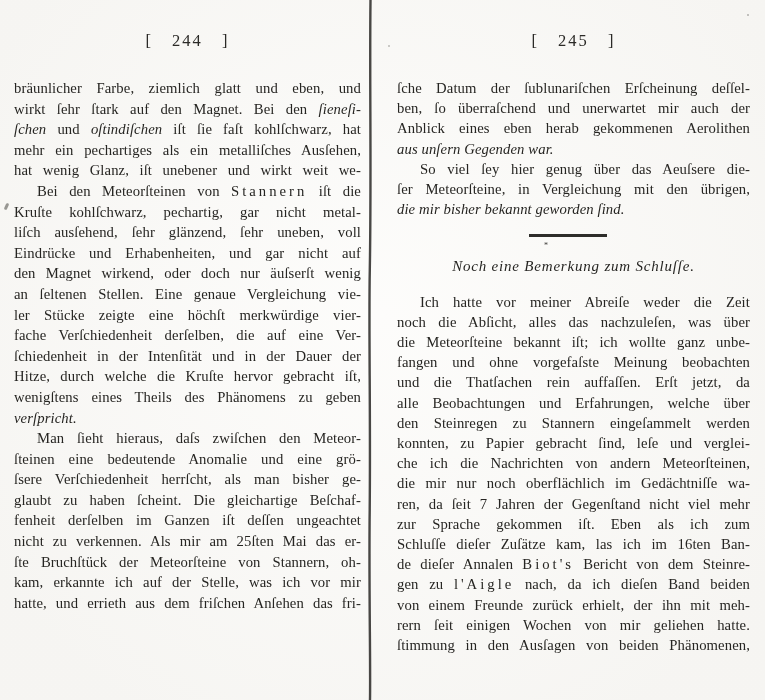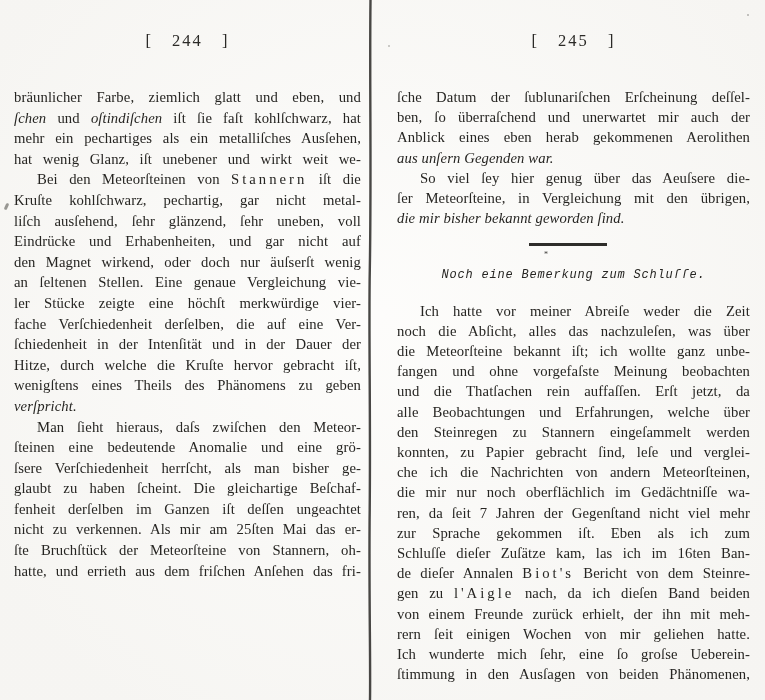--- a/index.html
+++ b/index.html
@@ -18,29 +18,29 @@
     position:absolute;inset:0;
     background:radial-gradient(ellipse at 50% 45%, rgba(255,255,255,.5), rgba(0,0,0,0.02) 85%);
   }
   .page{position:absolute;top:4px;height:700px;}
   .page-left{left:14px;width:347px;}
   .page-right{left:397px;width:353px;}
   .pagehead{
     padding-top:27px;height:20px;text-align:center;
     font-size:16.5px;letter-spacing:2px;word-spacing:13px;color:#2b2a27;
   }
-  .bodytext{margin-top:36px;font-size:14.7px;letter-spacing:.1px;}
+  .bodytext{margin-top:27px;font-size:14.7px;letter-spacing:.1px;}
   .bodytext.left{line-height:20.6px;}
   .bodytext.right{line-height:20.2px;}
   .line{text-align:justify;text-align-last:justify;white-space:normal;}
   .line.indent{padding-left:23px;}
   .line.parend{text-align-last:left;font-style:italic;}
   .line.heading{
     text-align:left;text-align-last:center;font-style:italic;
-    font-size:12px;letter-spacing:.8px;margin:10px 0 15px;font-family:Liberation Mono, monospace;
+    font-size:15px;letter-spacing:.8px;margin:10px 0 15px;
   }
   .i{font-style:italic;}
   .sp{letter-spacing:3px;}
   .rule-block{margin-top:13px;height:14px;position:relative;}
   .rule{
     position:absolute;left:132px;top:2px;width:78px;height:2.4px;
     background:var(--rule);
   }
   .rule-star{
     position:absolute;left:147px;top:4px;font-size:8px;color:#3a3936;
@@ -53,20 +53,21 @@
 </style>
 </head>
 <body>
 
 <div class="scan-surface"></div>
 
 <div class="page page-left">
   <div class="pagehead">[ 244 ]</div>
   <div class="bodytext left">
       <div class="line"><span>bräunlicher Farbe, ziemlich glatt und eben, und</span></div>
+      <div class="line"><span>wirkt ſehr ſtark auf den Magnet. Bei den </span><span class="i">ſieneſi-</span></div>
       <div class="line"><span class="i">ſchen</span><span> und </span><span class="i">oſtindiſchen</span><span> iſt ſie faſt kohlſchwarz, hat</span></div>
       <div class="line"><span>mehr ein pechartiges als ein metalliſches Ausſehen,</span></div>
       <div class="line"><span>hat wenig Glanz, iſt unebener und wirkt weit we-</span></div>
       <div class="line indent"><span>Bei den Meteorſteinen von </span><span class="sp">Stannern</span><span> iſt die</span></div>
       <div class="line"><span>Kruſte kohlſchwarz, pechartig, gar nicht metal-</span></div>
       <div class="line"><span>liſch ausſehend, ſehr glänzend, ſehr uneben, voll</span></div>
       <div class="line"><span>Eindrücke und Erhabenheiten, und gar nicht auf</span></div>
       <div class="line"><span>den Magnet wirkend, oder doch nur äuſserſt wenig</span></div>
       <div class="line"><span>an ſeltenen Stellen. Eine genaue Vergleichung vie-</span></div>
       <div class="line"><span>ler Stücke zeigte eine höchſt merkwürdige vier-</span></div>
@@ -75,20 +76,21 @@
       <div class="line"><span>Hitze, durch welche die Kruſte hervor gebracht iſt,</span></div>
       <div class="line"><span>wenigſtens eines Theils des Phänomens zu geben</span></div>
       <div class="line parend"><span>verſpricht.</span></div>
       <div class="line indent"><span>Man ſieht hieraus, daſs zwiſchen den Meteor-</span></div>
       <div class="line"><span>ſteinen eine bedeutende Anomalie und eine grö-</span></div>
       <div class="line"><span>ſsere Verſchiedenheit herrſcht, als man bisher ge-</span></div>
       <div class="line"><span>glaubt zu haben ſcheint. Die gleichartige Beſchaf-</span></div>
       <div class="line"><span>fenheit derſelben im Ganzen iſt deſſen ungeachtet</span></div>
       <div class="line"><span>nicht zu verkennen. Als mir am 25ſten Mai das er-</span></div>
       <div class="line"><span>ſte Bruchſtück der Meteorſteine von Stannern, oh-</span></div>
+      <div class="line"><span>kam, erkannte ich auf der Stelle, was ich vor mir</span></div>
       <div class="line"><span>hatte, und errieth aus dem friſchen Anſehen das fri-</span></div>
     </div>
 </div>
 
 <svg class="gutter" width="10" height="700" viewBox="0 0 10 700" aria-hidden="true">
   <path d="M4.5,0 C3.5,80 5.5,170 3.8,270 C2.6,330 4.8,420 3.6,520 C3.0,600 4.6,660 4.0,700" fill="none" stroke="#2f2e2b" stroke-width="2.4" opacity="0.88"></path>
 </svg>
 
 <div class="page page-right">
   <div class="pagehead">[ 245 ]</div>
@@ -115,20 +117,19 @@
       <div class="line"><span>konnten, zu Papier gebracht ſind, leſe und verglei-</span></div>
       <div class="line"><span>che ich die Nachrichten von andern Meteorſteinen,</span></div>
       <div class="line"><span>die mir nur noch oberflächlich im Gedächtniſſe wa-</span></div>
       <div class="line"><span>ren, da ſeit 7 Jahren der Gegenſtand nicht viel mehr</span></div>
       <div class="line"><span>zur Sprache gekommen iſt. Eben als ich zum</span></div>
       <div class="line"><span>Schluſſe dieſer Zuſätze kam, las ich im 16ten Ban-</span></div>
       <div class="line"><span>de dieſer Annalen </span><span class="sp">Biot's</span><span> Bericht von dem Steinre-</span></div>
       <div class="line"><span>gen zu </span><span class="sp">l'Aigle</span><span> nach, da ich dieſen Band beiden</span></div>
       <div class="line"><span>von einem Freunde zurück erhielt, der ihn mit meh-</span></div>
       <div class="line"><span>rern ſeit einigen Wochen von mir geliehen hatte.</span></div>
-      <div class="line"><span>Ich wunderte mich ſehr, eine ſo groſse Ueberein-</span></div>
       <div class="line"><span>ſtimmung in den Ausſagen von beiden Phänomenen,</span></div>
     </div>
 </div>
 
 <div class="speck speck-a"></div>
 <div class="speck speck-b"></div>
 <div class="speck speck-c"></div>
 
 </body></html>

